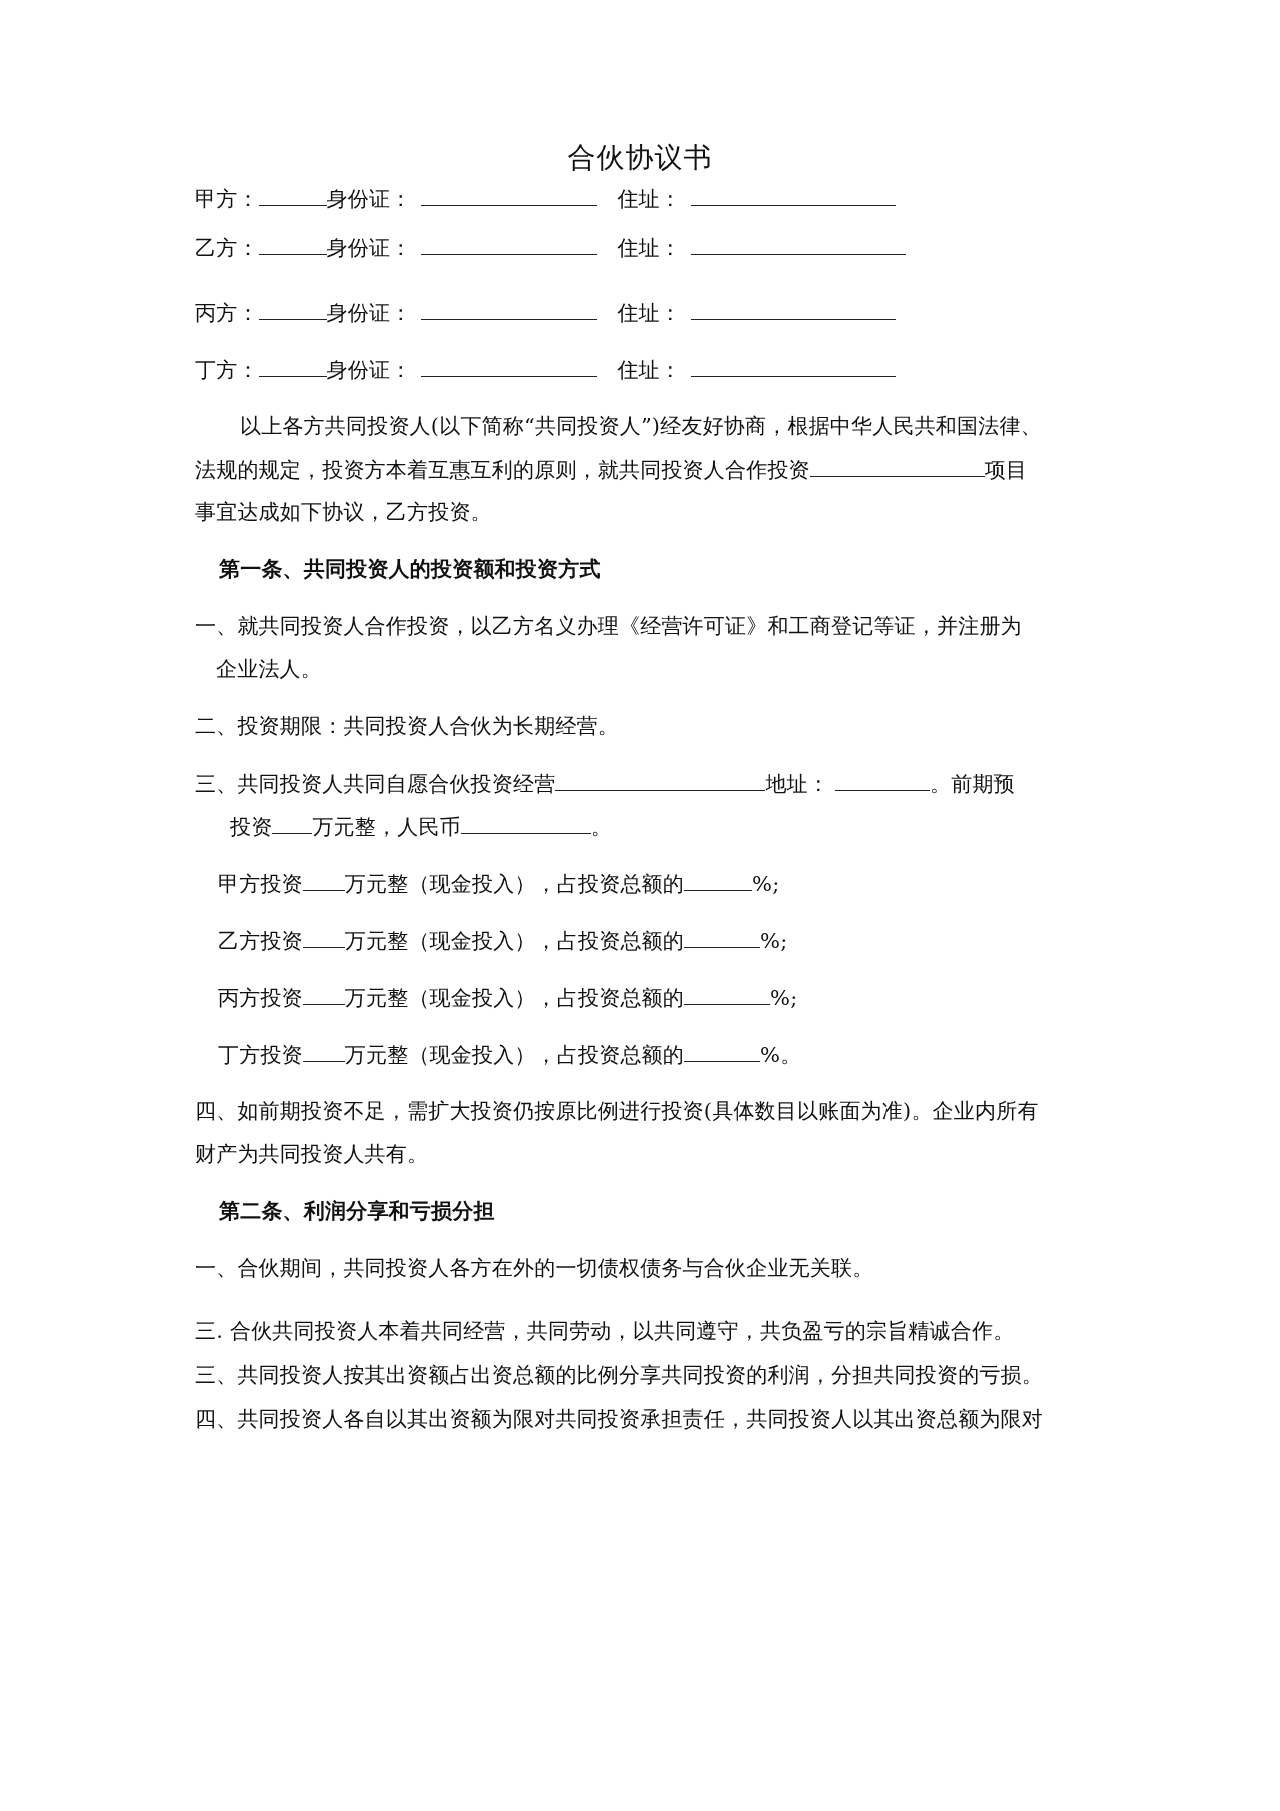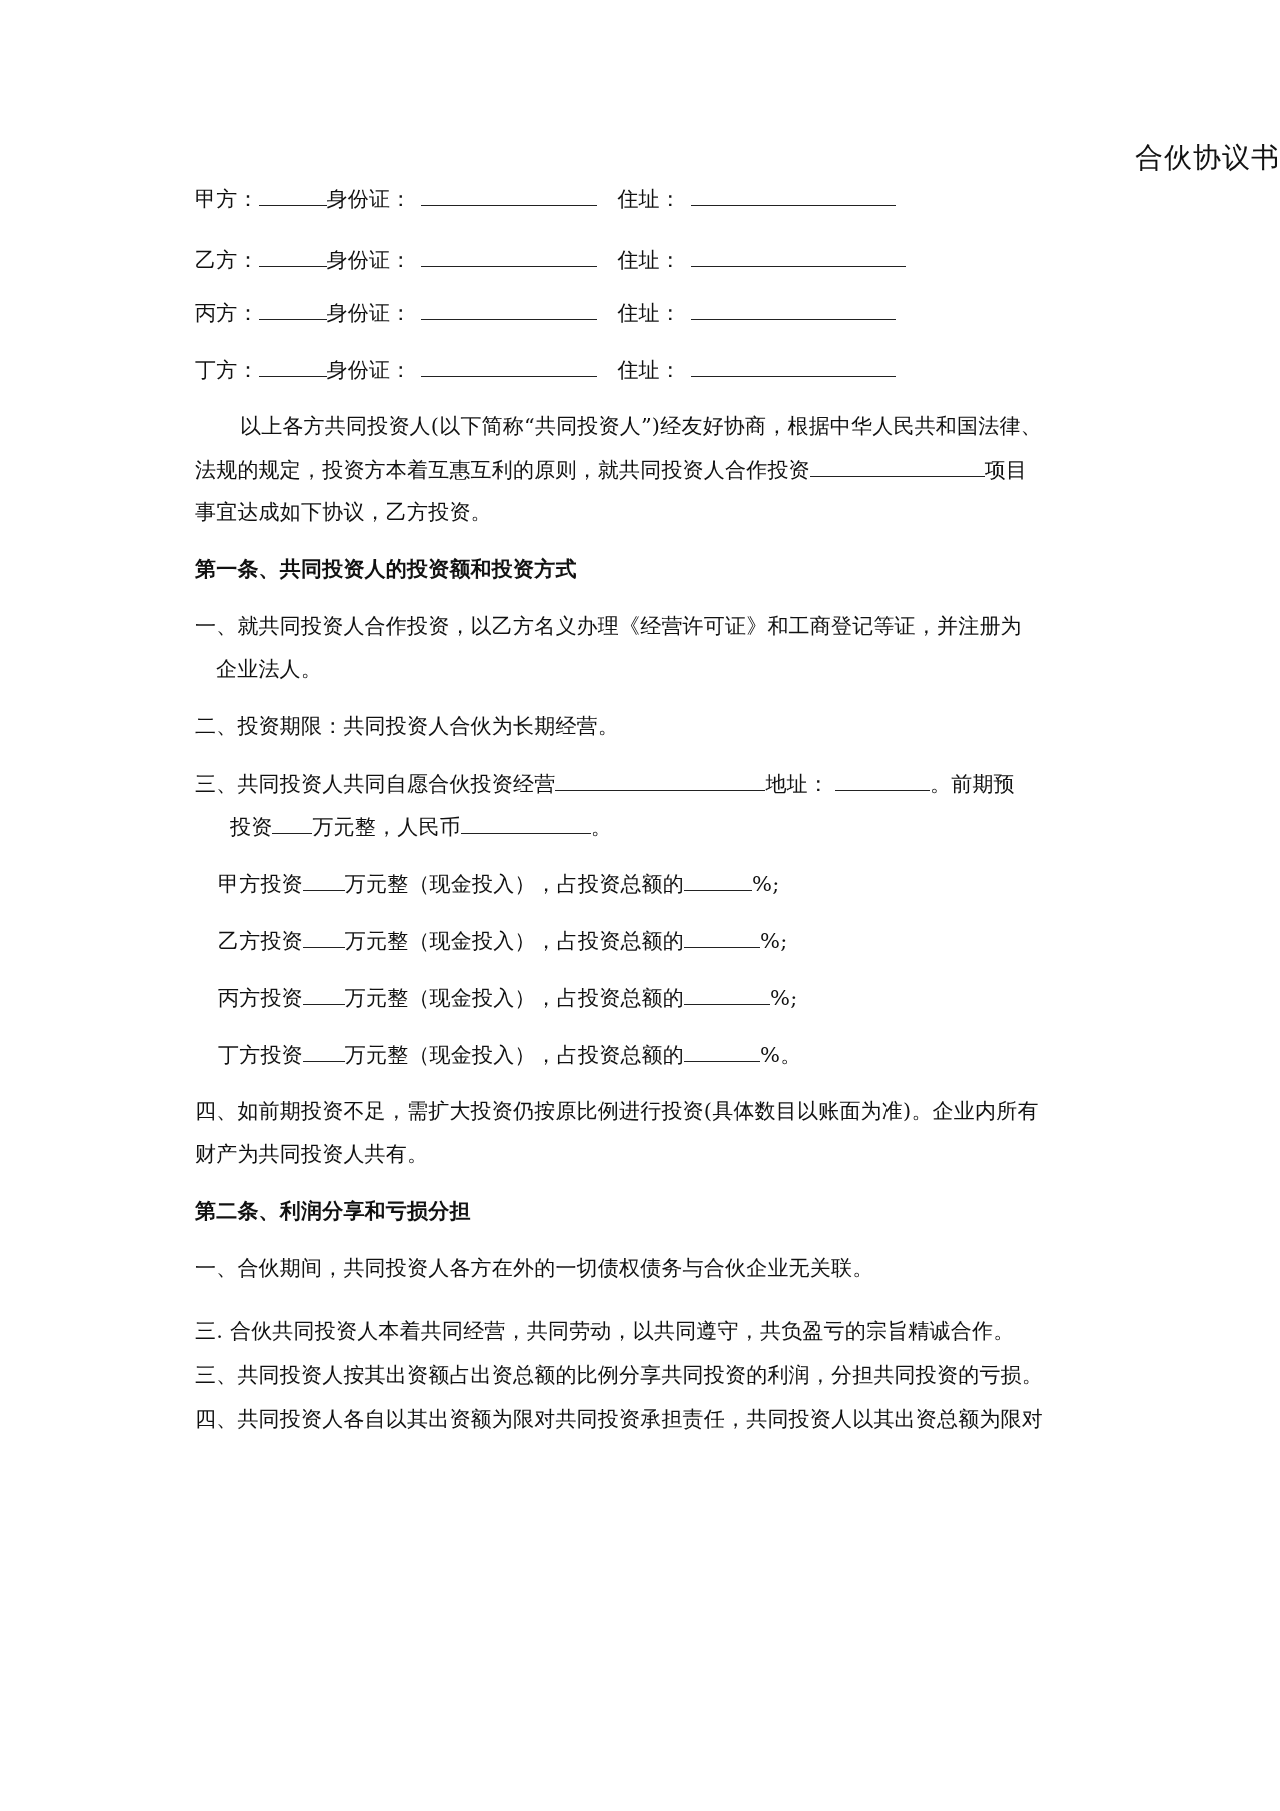--- a/index.html
+++ b/index.html
@@ -3,36 +3,36 @@
   <meta charset="utf-8">
   <style>
     html, body { margin: 0; padding: 0; background: #ffffff; }
     body {
       width: 1280px; height: 1811px; position: relative; overflow: hidden;
       font-family: "DejaVu Serif", "Liberation Serif", serif;
       color: #111111;
     }
     .page { position: absolute; left: 0; top: 0; width: 1280px; height: 1811px; }
     .ln { position: absolute; left: 195px; font-size: 21px; line-height: 30px; white-space: nowrap; letter-spacing: 0.2px; }
-    .title { position: absolute; left: 0; width: 1280px; top: 140px; text-align: right; font-size: 28px; line-height: 36px; letter-spacing: 1px; }
-    .bold { font-weight: bold; }
+    .title { position: absolute; left: 0; width: 1280px; top: 140px; text-align: center; font-size: 28px; line-height: 36px; letter-spacing: 1px; }
+    .bold { font-weight: bold; margin-left: 24px; }
     .blank { display: inline-block; border-bottom: 1.5px solid #222; height: 22px; vertical-align: baseline; }
     .gap { display: inline-block; }
   </style>
 </head>
 <body>
 
 <div class="page">
 
   <div class="title">合伙协议书</div>
 
   <div class="ln" style="top:183px">
     <span>甲方：</span><span class="blank" style="width:68px"></span><span>身份证：</span><span class="gap" style="width:10px"></span><span class="blank" style="width:176px"></span><span class="gap" style="width:20px"></span><span>住址：</span><span class="gap" style="width:10px"></span><span class="blank" style="width:205px"></span>
   </div>
-  <div class="ln" style="top:244px">
+  <div class="ln" style="top:232px">
     <span>乙方：</span><span class="blank" style="width:68px"></span><span>身份证：</span><span class="gap" style="width:10px"></span><span class="blank" style="width:176px"></span><span class="gap" style="width:20px"></span><span>住址：</span><span class="gap" style="width:10px"></span><span class="blank" style="width:215px"></span>
   </div>
   <div class="ln" style="top:297px">
     <span>丙方：</span><span class="blank" style="width:68px"></span><span>身份证：</span><span class="gap" style="width:10px"></span><span class="blank" style="width:176px"></span><span class="gap" style="width:20px"></span><span>住址：</span><span class="gap" style="width:10px"></span><span class="blank" style="width:205px"></span>
   </div>
   <div class="ln" style="top:354px">
     <span>丁方：</span><span class="blank" style="width:68px"></span><span>身份证：</span><span class="gap" style="width:10px"></span><span class="blank" style="width:176px"></span><span class="gap" style="width:20px"></span><span>住址：</span><span class="gap" style="width:10px"></span><span class="blank" style="width:205px"></span>
   </div>
 
   <div class="ln" style="top:411px; left:240px">以上各方共同投资人(以下简称“共同投资人”)经友好协商，根据中华人民共和国法律、</div>

